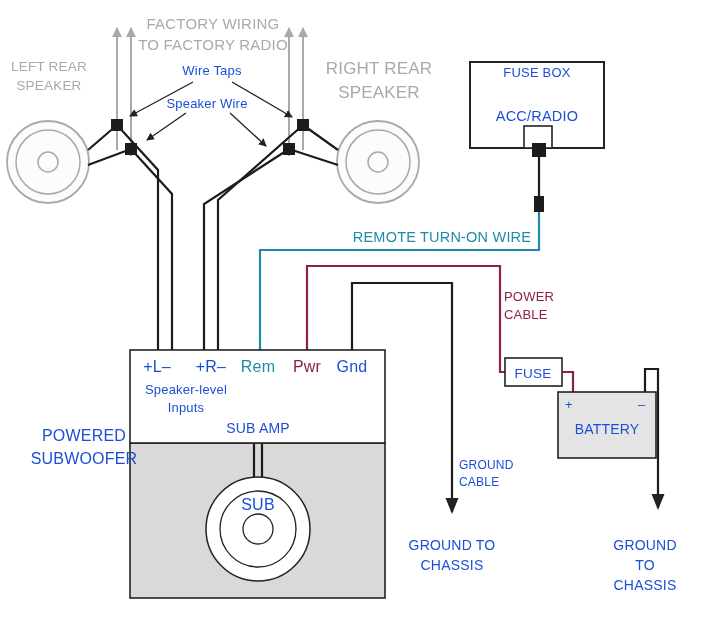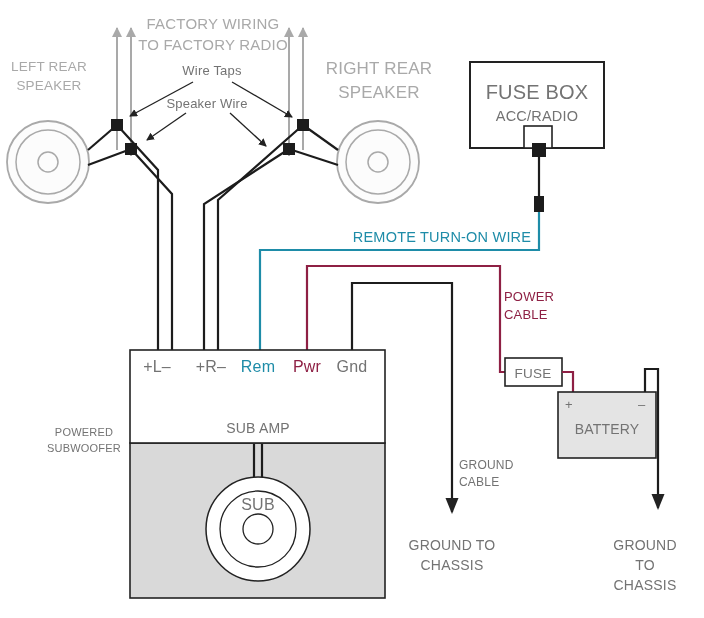--- a/index.html
+++ b/index.html
@@ -2,21 +2,21 @@
 <html style="--c-gray: #a9a9a9; --c-wire-black: #1c1c1c; --c-teal: #1e8ca8; --c-maroon: #8e2044; --c-enclosure-fill: #d9d9d9; --c-battery-fill: #e4e4e4;"><head>
 <meta charset="utf-8">
 <style>
   html,body{margin:0;padding:0;background:#fff;}
   .stage{
     position:relative;width:704px;height:618px;background:#ffffff;
     font-family:"Liberation Sans",sans-serif;overflow:hidden;
   }
   .stage svg{position:absolute;left:0;top:0;}
   .lbl{
-    position:absolute;color:#737373;white-space:pre-line;
+    position:absolute;color:#1d4ed8;white-space:pre-line;
     line-height:1.42;letter-spacing:.2px;
   }
   .center{transform:translateX(-50%);text-align:center;}
   .gray{color:var(--c-gray,#a9a9a9);}
   .teal{color:var(--c-teal,#1e8ca8);}
   .maroon{color:var(--c-maroon,#8e2044);}
 
   
   .wire-black{stroke:var(--c-wire-black,#1c1c1c);stroke-width:2.2;fill:none;}
   .wire-gray{stroke:var(--c-gray,#a9a9a9);stroke-width:2;fill:none;}
@@ -130,37 +130,39 @@
 
   <div class="lbl gray center" style="left:213px;top:13px;font-size:15px;">FACTORY WIRING
 TO FACTORY RADIO</div>
   <div class="lbl gray center" style="left:49px;top:57px;font-size:13.5px;">LEFT REAR
 SPEAKER</div>
   <div class="lbl gray center" style="left:379px;top:57px;font-size:17px;">RIGHT REAR
 SPEAKER</div>
   <div class="lbl center" style="left:212px;top:62px;font-size:13px;">Wire Taps</div>
   <div class="lbl center" style="left:207px;top:95px;font-size:13px;">Speaker Wire</div>
 
-  <div class="lbl center" style="left:537px;top:78px;font-size:20px;">FUSE BOX</div>
+  <div class="lbl center" style="left:537px;top:64px;font-size:13px;">FUSE BOX</div>
   <div class="lbl center" style="left:537px;top:106px;font-size:14.5px;">ACC/RADIO</div>
 
   <div class="lbl teal center" style="left:442px;top:227px;font-size:14.5px;">REMOTE TURN-ON WIRE</div>
   <div class="lbl maroon" style="left:504px;top:288px;font-size:13px;">POWER
 CABLE</div>
   <div class="lbl" style="left:459px;top:457px;font-size:12px;">GROUND
 CABLE</div>
 
   <div class="lbl center" style="left:157px;top:356px;font-size:16px;">+L–</div>
   <div class="lbl center" style="left:211px;top:356px;font-size:16px;">+R–</div>
   <div class="lbl teal center" style="left:258px;top:356px;font-size:16px;">Rem</div>
   <div class="lbl maroon center" style="left:307px;top:356px;font-size:16px;">Pwr</div>
   <div class="lbl center" style="left:352px;top:356px;font-size:16px;">Gnd</div>
 
+  <div class="lbl center" style="left:186px;top:381px;font-size:13px;">Speaker-level
+Inputs</div>
   <div class="lbl center" style="left:258px;top:419px;font-size:14px;">SUB AMP</div>
-  <div class="lbl center" style="left:84px;top:425px;font-size:11px;">POWERED
+  <div class="lbl center" style="left:84px;top:425px;font-size:16px;">POWERED
 SUBWOOFER</div>
   <div class="lbl center" style="left:258px;top:494px;font-size:16px;">SUB</div>
 
   <div class="lbl center" style="left:533px;top:364px;font-size:13.5px;">FUSE</div>
   <div class="lbl" style="left:565px;top:396px;font-size:13px;">+</div>
   <div class="lbl" style="left:638px;top:396px;font-size:13px;">–</div>
   <div class="lbl center" style="left:607px;top:420px;font-size:14px;">BATTERY</div>
 
   <div class="lbl center" style="left:452px;top:536px;font-size:14px;">GROUND TO
 CHASSIS</div>

